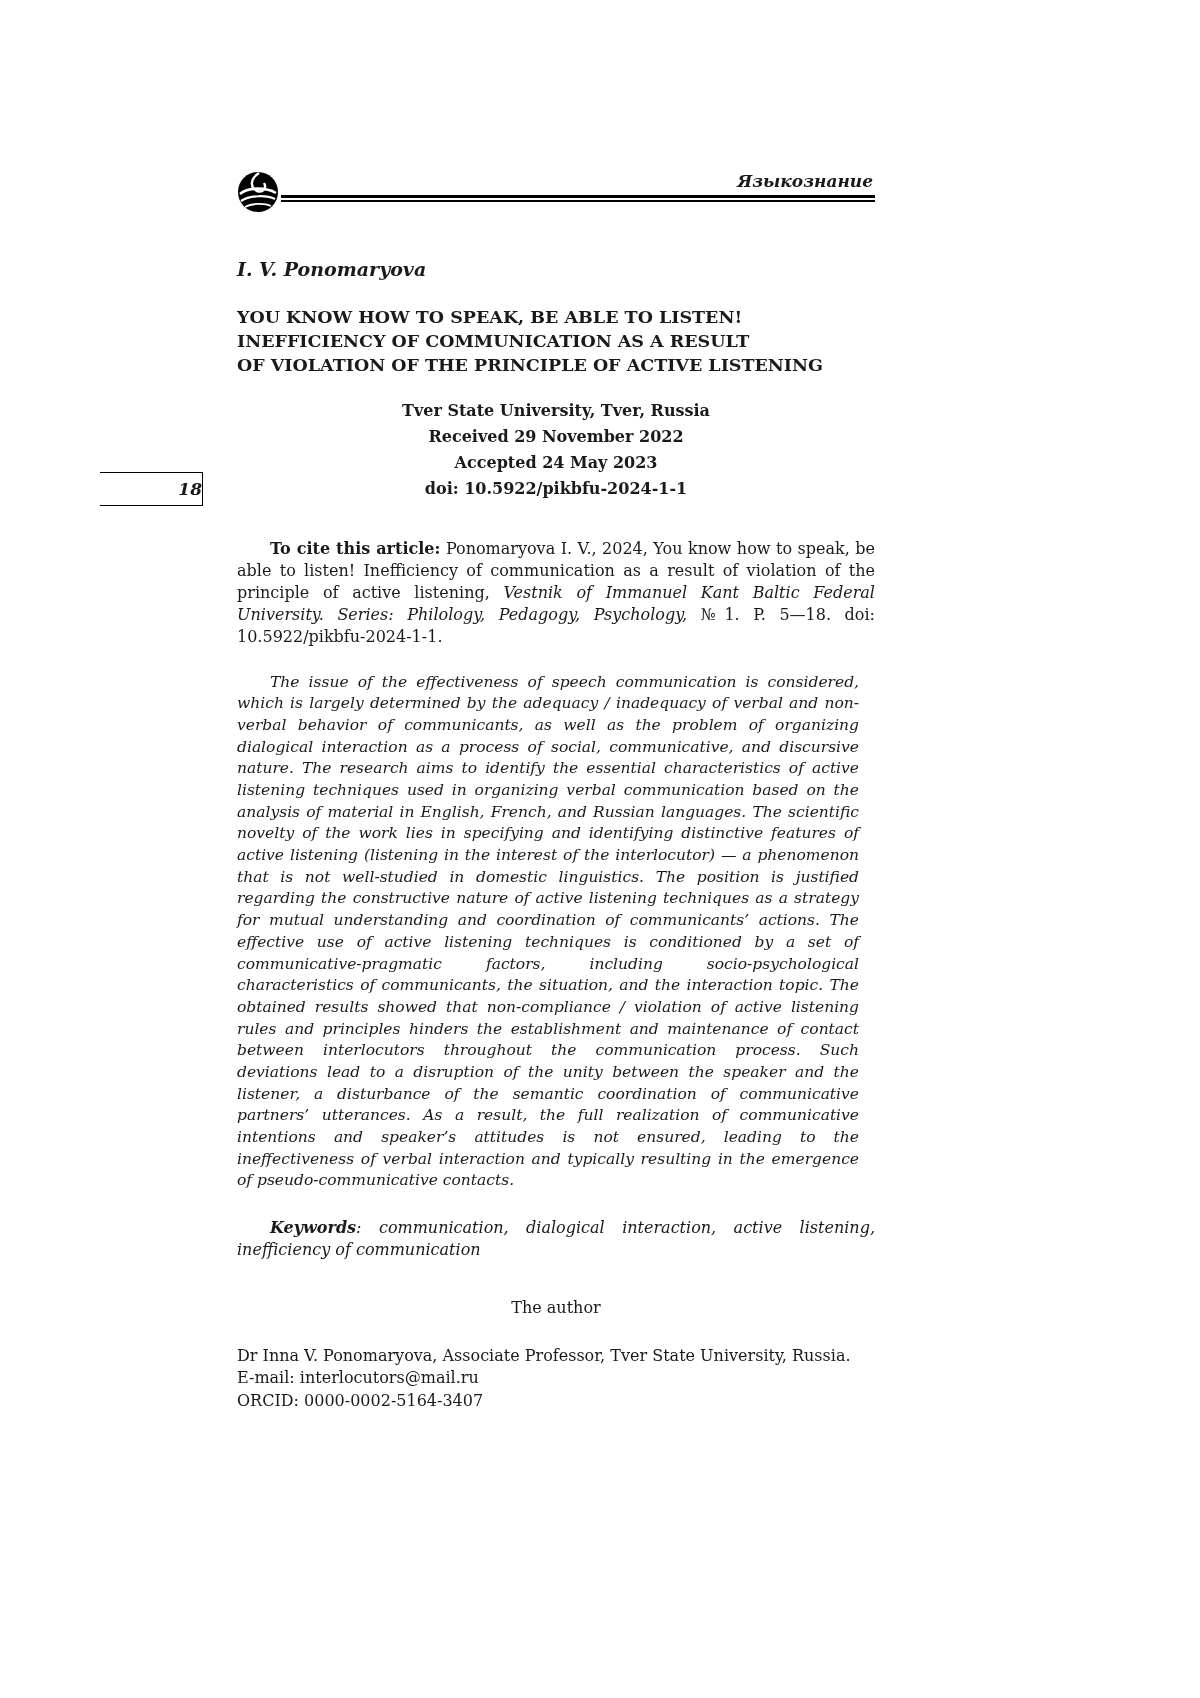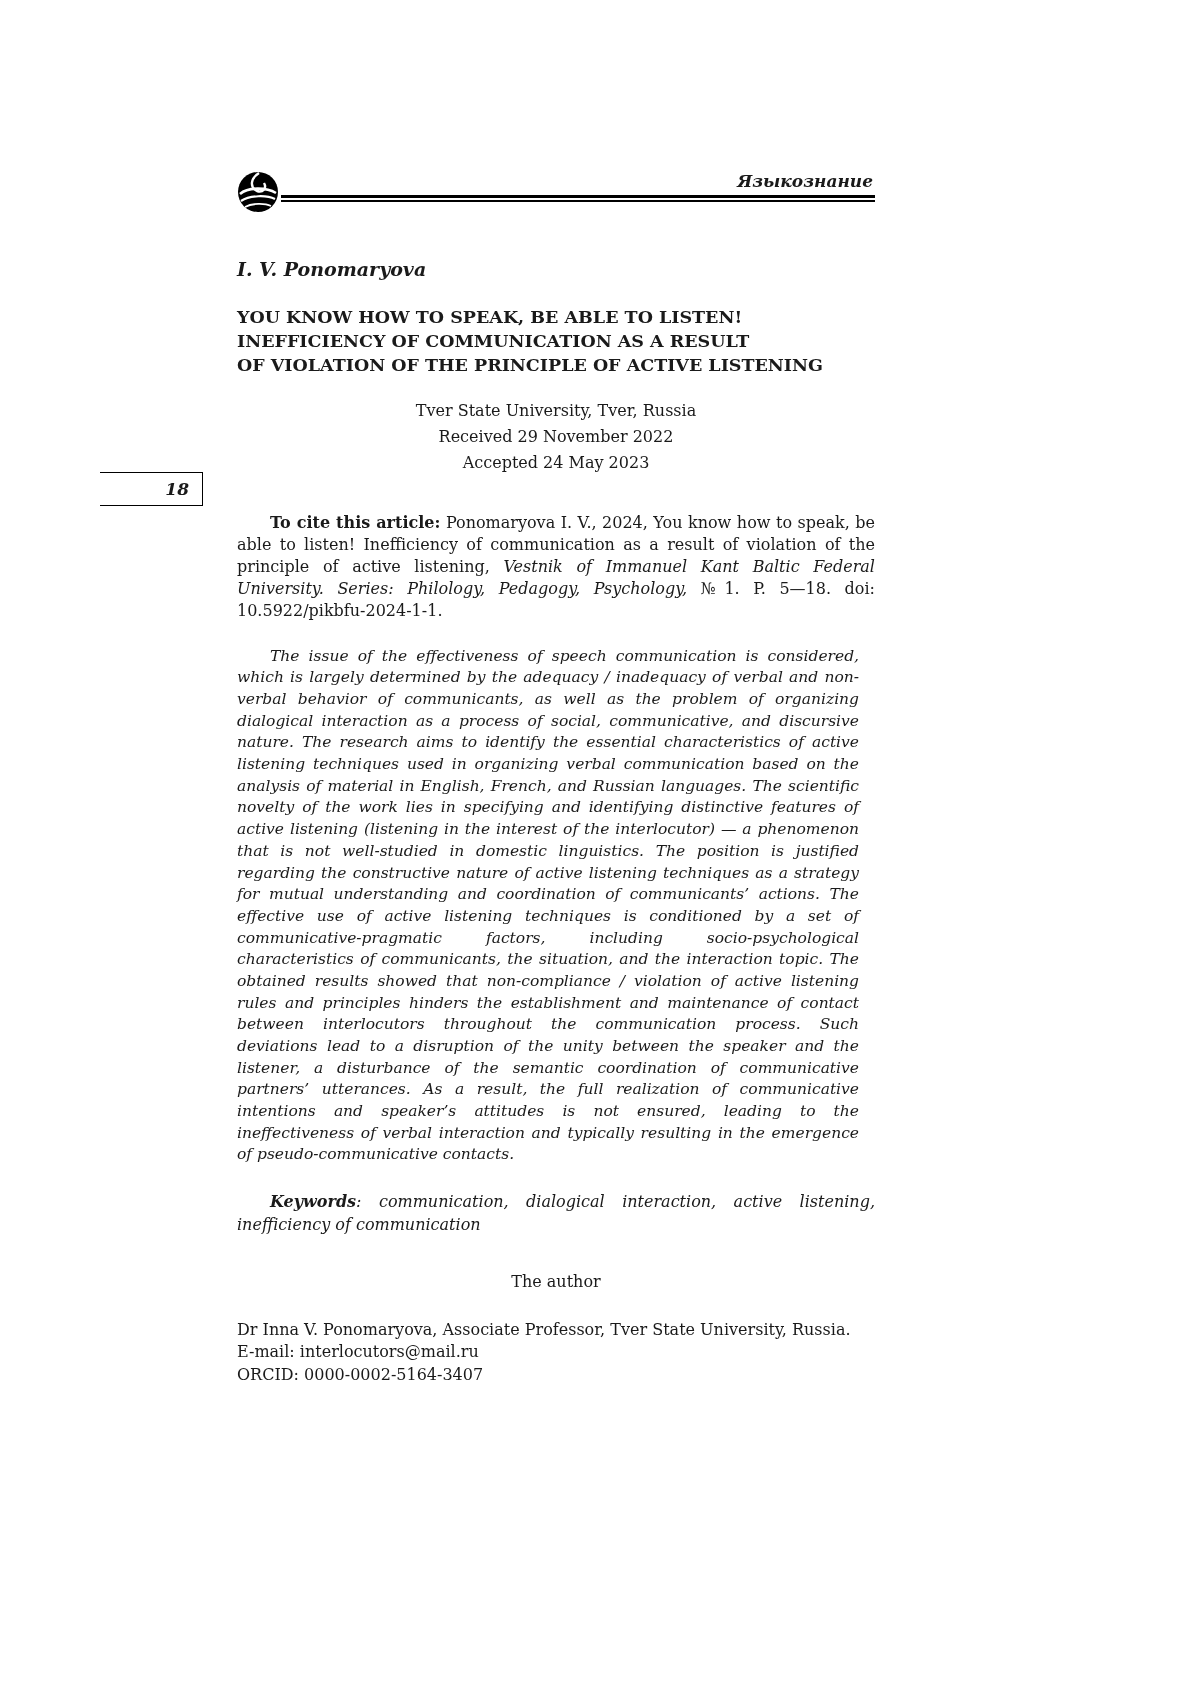--- a/index.html
+++ b/index.html
@@ -60,21 +60,20 @@
     left: 100px;
     top: 472px;
     width: 103px;
     height: 34px;
     border: 1.5px solid #000;
     border-left: none;
     box-sizing: border-box;
     display: flex;
     align-items: center;
     justify-content: flex-end;
-    padding-right: 13px;
     font-weight: bold;
     font-style: italic;
     font-size: 17px;
   }
 
   
   .article-author {
     margin-top: 44px;
     text-align: left;
     font-weight: bold;
@@ -86,20 +85,21 @@
     text-align: left;
     font-weight: bold;
     font-size: 17.5px;
     line-height: 1.38;
   }
   .meta-block {
     margin-top: 21px;
     text-align: center;
     font-size: 16px;
     line-height: 1.62;
+    font-weight: bold;
   }
 
   
   .citation {
     margin: 36px 0 0 0;
     font-size: 16px;
     line-height: 1.37;
     text-align: justify;
     text-indent: 33px;
   }
@@ -170,20 +170,21 @@
     <div class="article-title">
       <div>YOU KNOW HOW TO SPEAK, BE ABLE TO LISTEN!</div>
       <div>INEFFICIENCY OF COMMUNICATION AS A RESULT</div>
       <div>OF VIOLATION OF THE PRINCIPLE OF ACTIVE LISTENING</div>
     </div>
 
     <div class="meta-block">
       <div>Tver State University, Tver, Russia</div>
       <div>Received 29 November 2022</div>
       <div>Accepted 24 May 2023</div>
+      <div>doi: 10.5922/pikbfu-2024-1-1</div>
     </div>
 
     <p class="citation"><strong>To cite this article:</strong><span> Ponomaryova I. V., 2024, You know how to speak, be able to listen! Inefficiency of communication as a result of violation of the principle of active listening, </span><em>Vestnik of Immanuel Kant Baltic Federal University. Series: Philology, Pedagogy, Psychology,</em><span> №1. P. 5—18. doi: 10.5922/pikbfu-2024-1-1.</span></p>
 
     <p class="abstract">The issue of the effectiveness of speech communication is considered, which is largely determined by the adequacy / inadequacy of verbal and non-verbal behavior of communicants, as well as the problem of organizing dialogical interaction as a process of social, communicative, and discursive nature. The research aims to identify the essential characteristics of active listening techniques used in organizing verbal communication based on the analysis of material in English, French, and Russian languages. The scientific novelty of the work lies in specifying and identifying distinctive features of active listening (listening in the interest of the interlocutor) — a phenomenon that is not well-studied in domestic linguistics. The position is justified regarding the constructive nature of active listening techniques as a strategy for mutual understanding and coordination of communicants’ actions. The effective use of active listening techniques is conditioned by a set of communicative-pragmatic factors, including socio-psychological characteristics of communicants, the situation, and the interaction topic. The obtained results showed that non-compliance / violation of active listening rules and principles hinders the establishment and maintenance of contact between interlocutors throughout the communication process. Such deviations lead to a disruption of the unity between the speaker and the listener, a disturbance of the semantic coordination of communicative partners’ utterances. As a result, the full realization of communicative intentions and speaker’s attitudes is not ensured, leading to the ineffectiveness of verbal interaction and typically resulting in the emergence of pseudo-communicative contacts.</p>
 
     <p class="keywords"><strong>Keywords</strong><span>: communication, dialogical interaction, active listening, inefficiency of communication</span></p>
 
     <div class="author-heading">The author</div>
 

